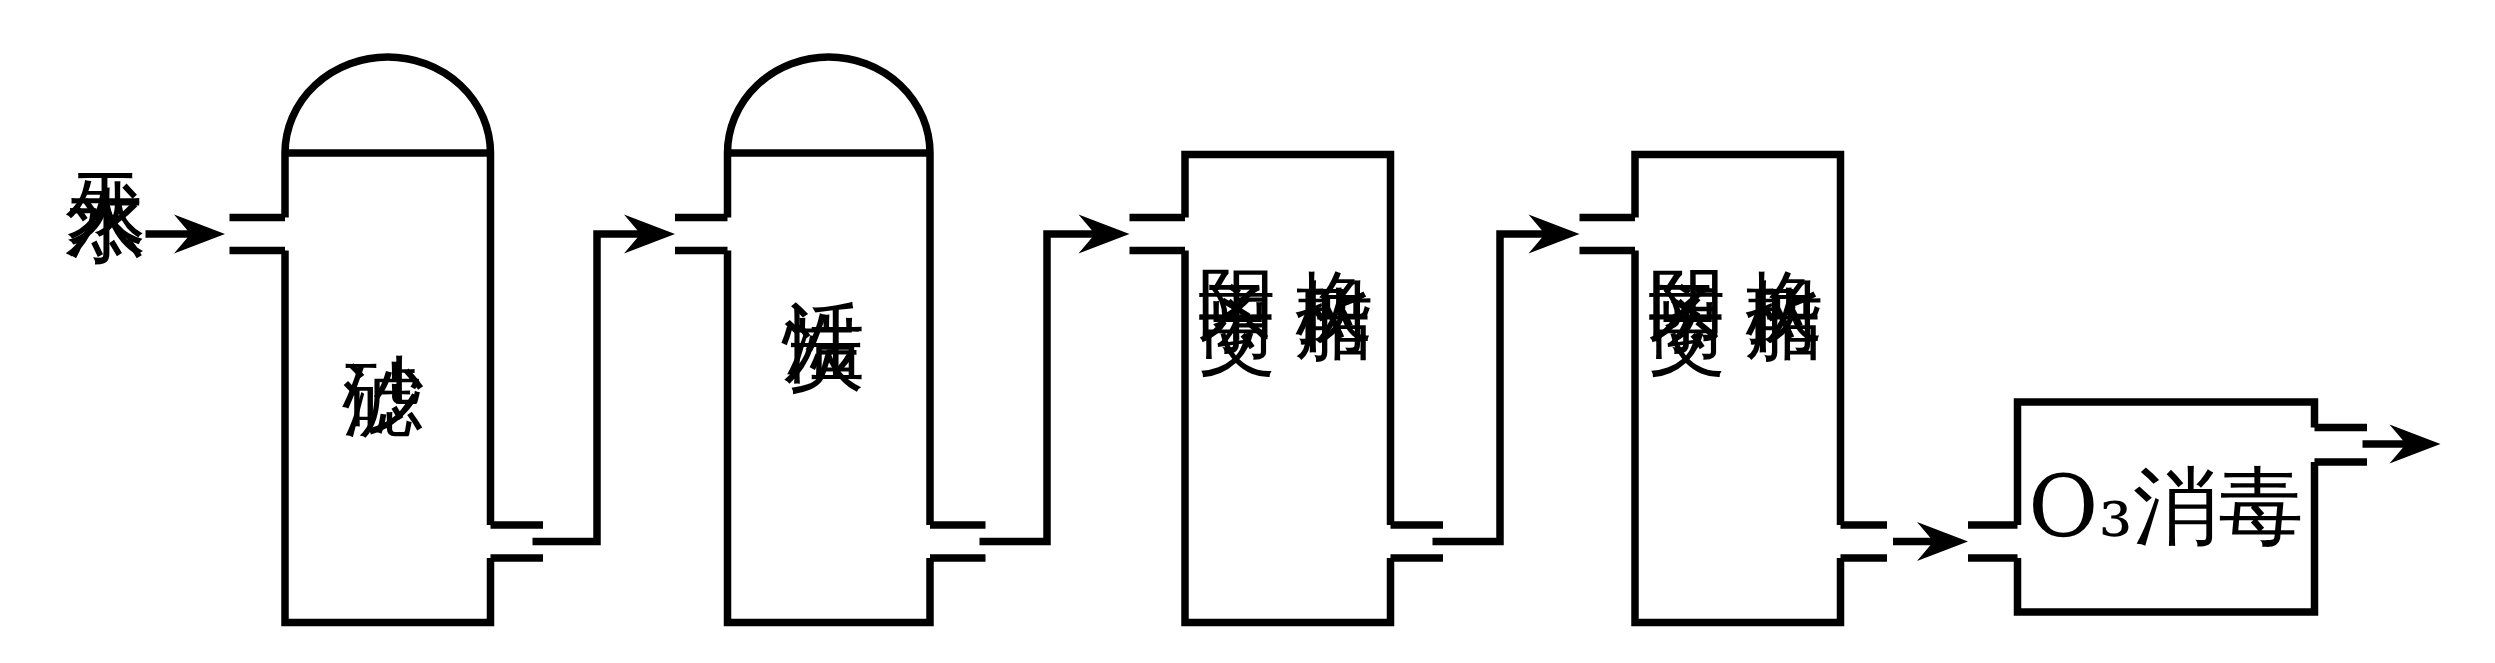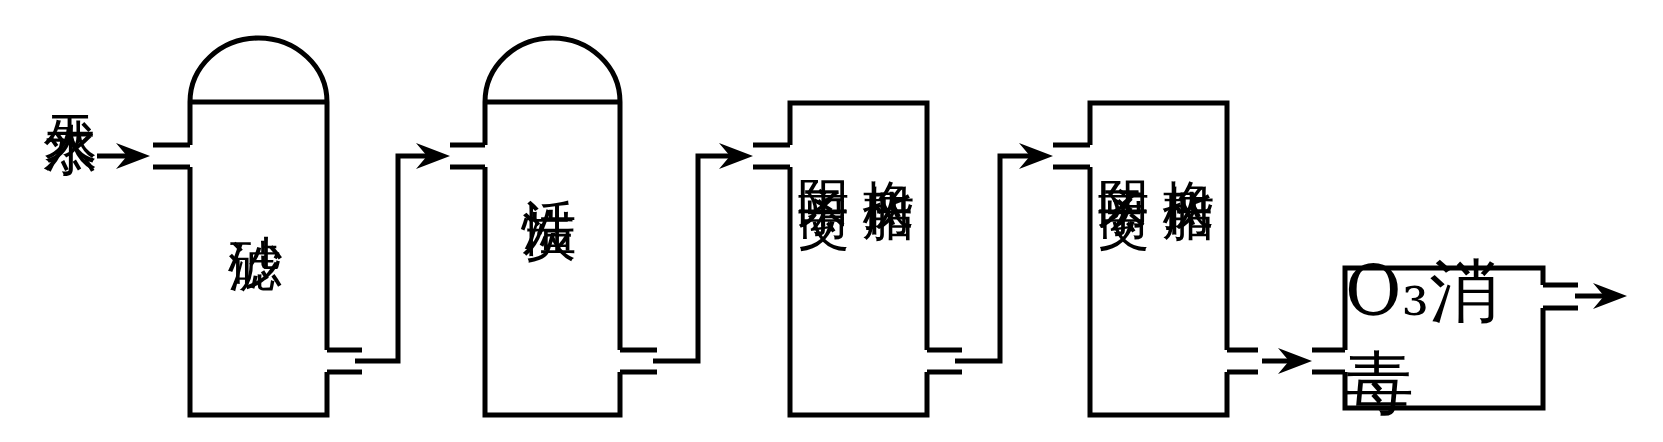--- a/index.html
+++ b/index.html
@@ -28,21 +28,21 @@
   .vlabel.two-col {
     font-size: 52px;
     letter-spacing: 5px;
     line-height: 65px;
   }
   .hlabel {
     position: absolute;
     display: flex;
     align-items: center;
     justify-content: center;
-    font-size: 69px;
+    font-size: 57px;
     color: #000;
   }
   
   .pos-source  { left: 41px;  top: 72px;  }
   .pos-sand    { left: 226px; top: 192px; }
   .pos-carbon  { left: 520px; top: 157px; }
   .pos-cation  { left: 791px; top: 139px; }
   .pos-anion   { left: 1091px; top: 139px; }
   .pos-ozone   { left: 1345px; top: 268px; width: 198px; height: 140px; }
 </style>

